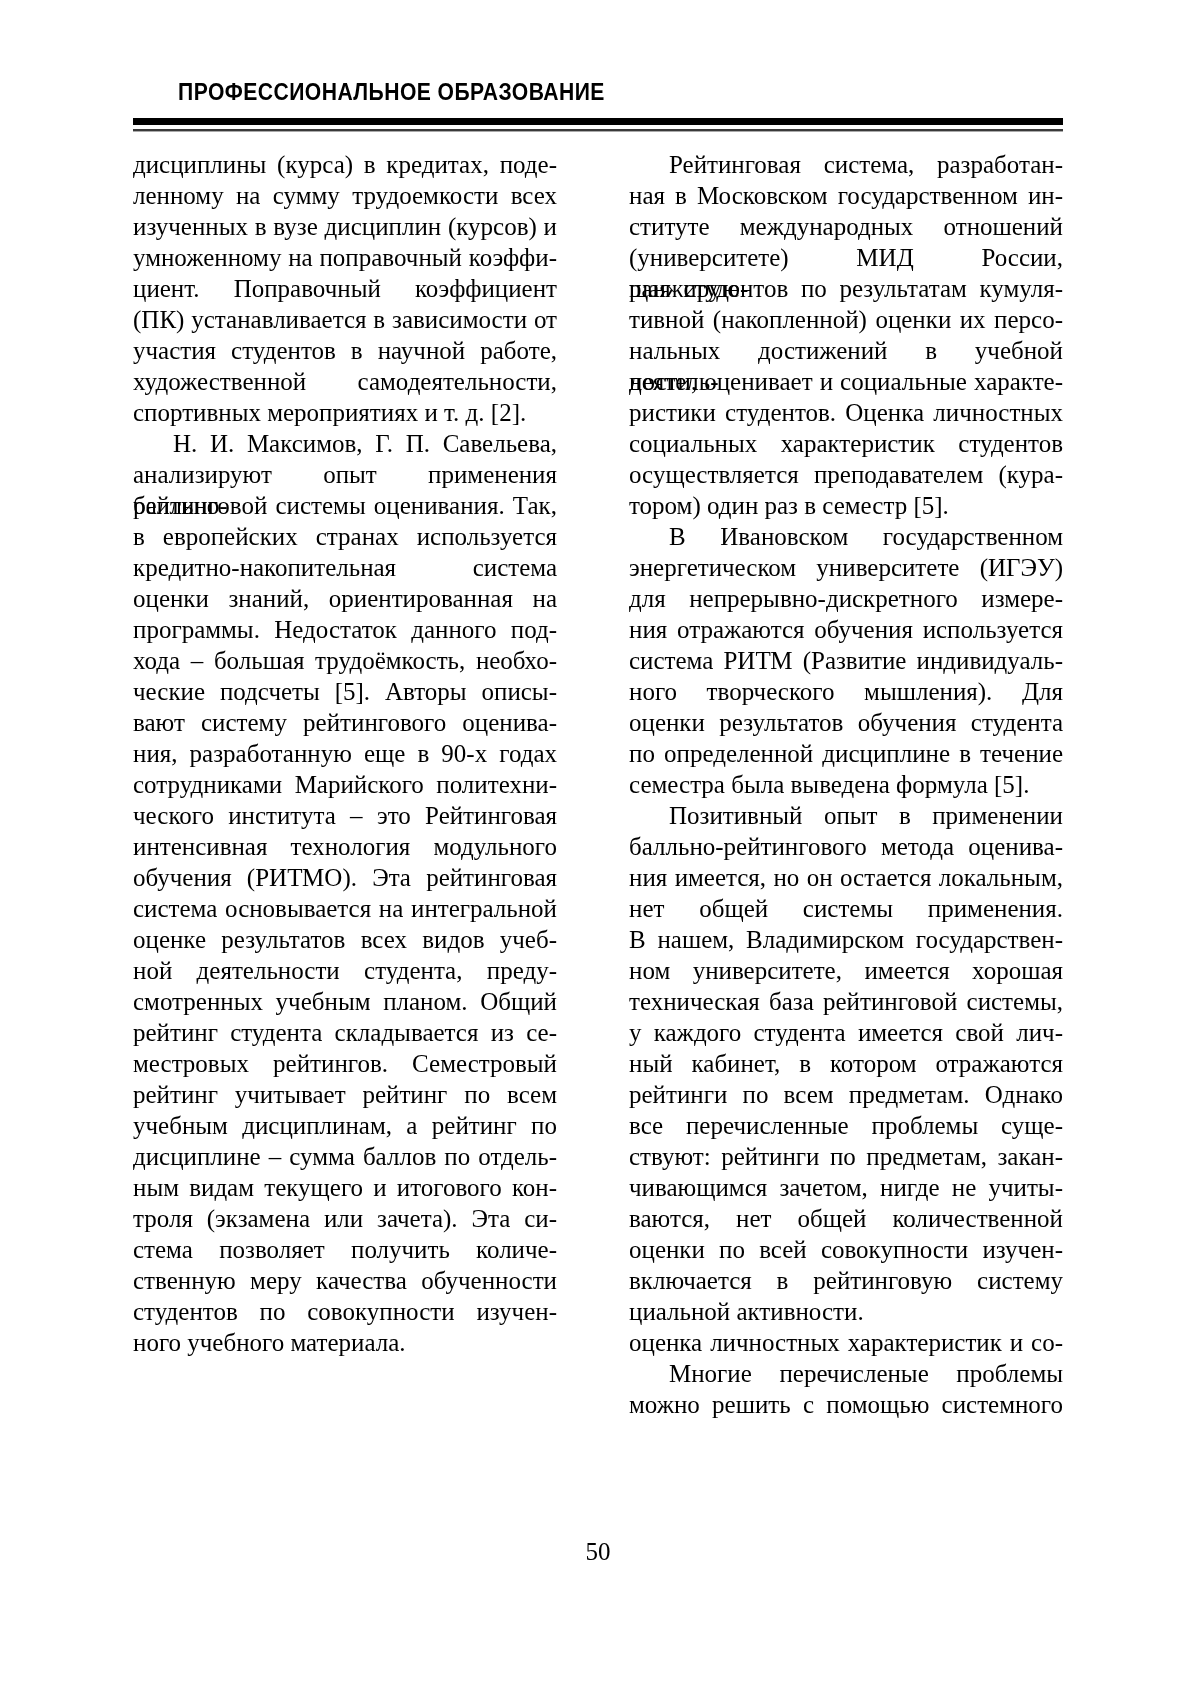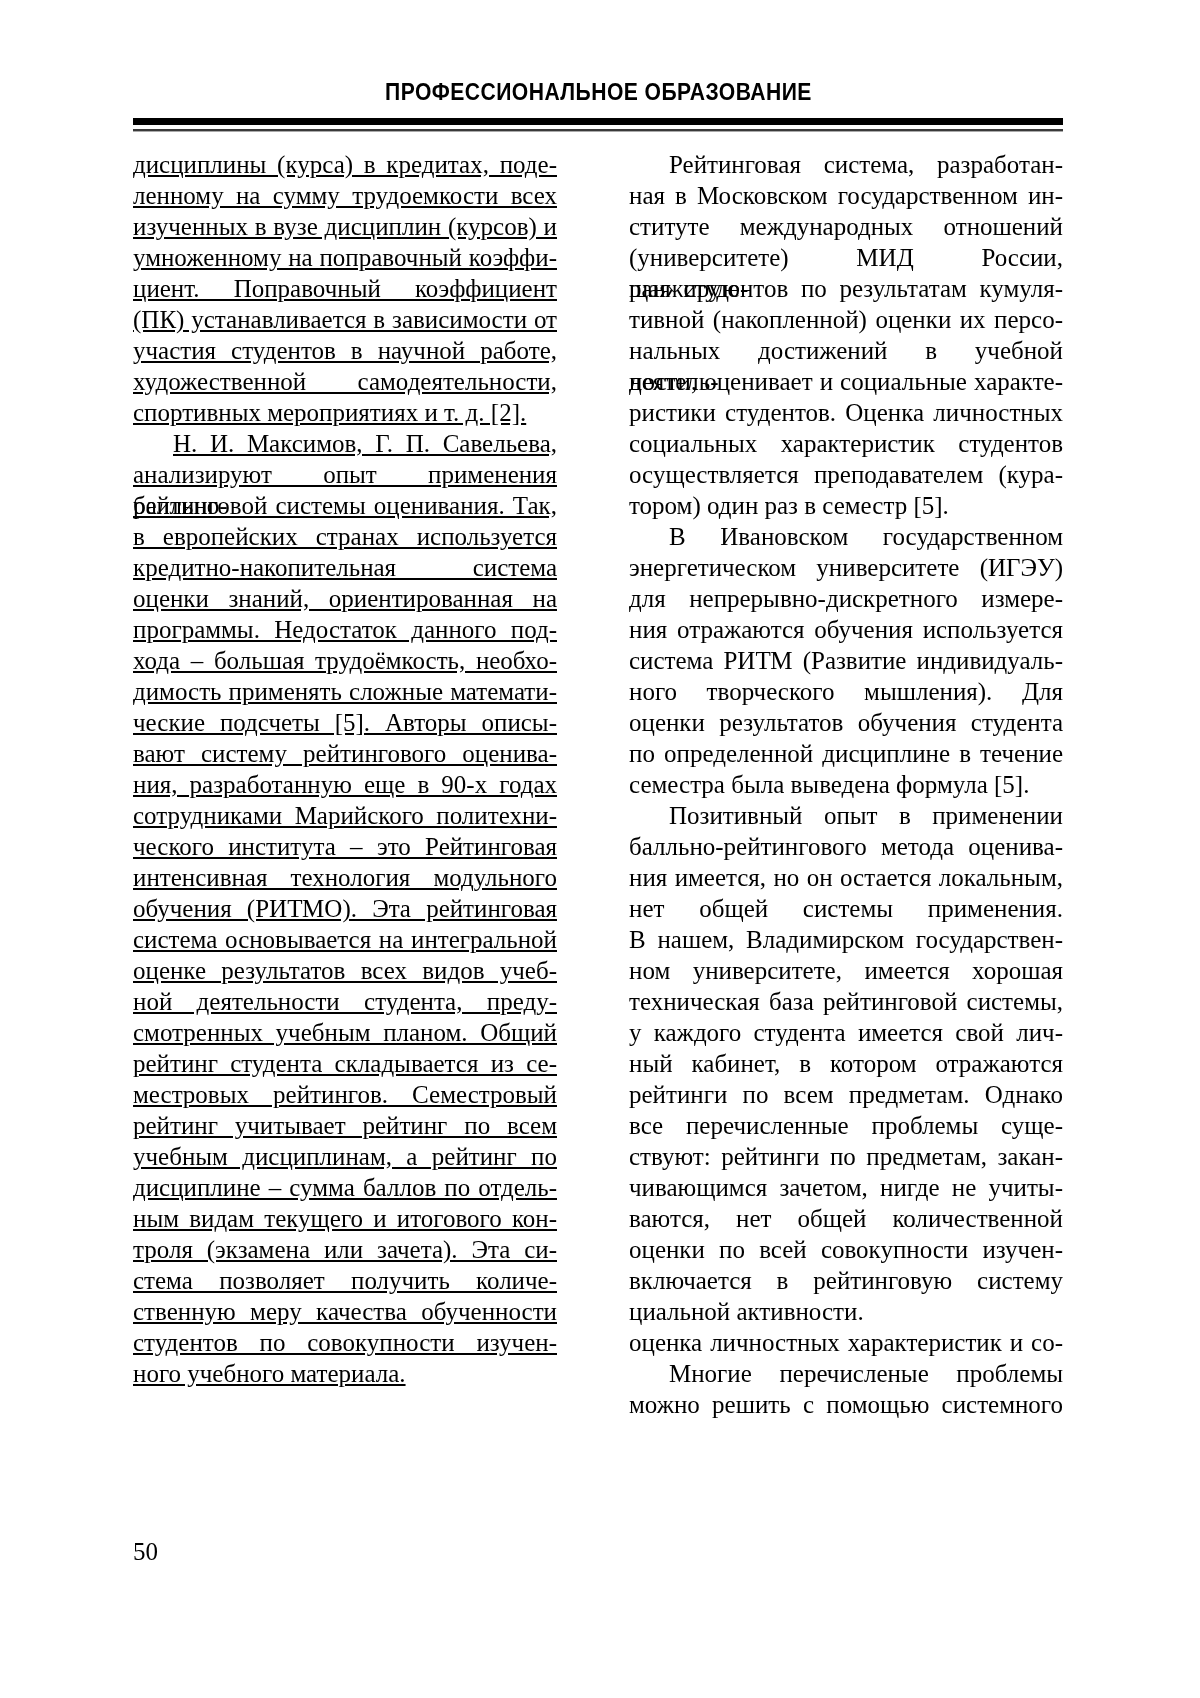--- a/index.html
+++ b/index.html
@@ -17,23 +17,22 @@
   .page {
     position: absolute;
     left: 133px;
     top: 0;
     width: 930px;
     height: 1698px;
   }
   .header {
     position: absolute;
     top: 78px;
-    left: 0;
+    left: 16px;
     width: 100%;
-    text-align: center;
   }
   .header-title {
     display: inline-block;
     font-family: "Liberation Sans", "DejaVu Sans", sans-serif;
     font-weight: bold;
     font-size: 24px;
     letter-spacing: 0.5px;
     transform: scaleX(0.88);
     transform-origin: center;
     white-space: nowrap;
@@ -60,42 +59,42 @@
     position: absolute;
     top: 149px;
     left: 0;
     width: 100%;
     display: flex;
     justify-content: space-between;
   }
   .col {
     font-size: 25px;
   }
-  .col-left  { width: 424px; text-decoration: underline; }
+  .col-left  { width: 424px; }
   .col-right { width: 434px; }
   .line {
     height: 31px;
     line-height: 31px;
     white-space: nowrap;
     text-align: left;
   }
   .line.just {
     white-space: normal;
     text-align: justify;
     text-align-last: justify;
   }
   .line.indent {
     text-indent: 40px;
   }
   .page-number {
     position: absolute;
     top: 1538px;
     left: 0;
     width: 100%;
-    text-align: left;
+    text-align: center;
     font-size: 25px;
   }
 </style>
 </head>
 <body>
 
 <div class="page">
 
   <div class="header">
     <span class="header-title">ПРОФЕССИОНАЛЬНОЕ ОБРАЗОВАНИЕ</span>
@@ -116,21 +115,20 @@
         <div class="line just">художественной самодеятельности,</div>
         <div class="line">спортивных мероприятиях и т. д. [2].</div>
         <div class="line just indent">Н. И. Максимов, Г. П. Савельева,</div>
         <div class="line just">анализируют опыт применения балльно-</div>
         <div class="line just">рейтинговой системы оценивания. Так,</div>
         <div class="line just">в европейских странах используется</div>
         <div class="line just">кредитно-накопительная система</div>
         <div class="line just">оценки знаний, ориентированная на</div>
         <div class="line just">программы. Недостаток данного под-</div>
         <div class="line just">хода – большая трудоёмкость, необхо-</div>
-        <div class="line just">димость применять сложные математи-</div>
         <div class="line just">ческие подсчеты [5]. Авторы описы-</div>
         <div class="line just">вают систему рейтингового оценива-</div>
         <div class="line just">ния, разработанную еще в 90-х годах</div>
         <div class="line just">сотрудниками Марийского политехни-</div>
         <div class="line just">ческого института – это Рейтинговая</div>
         <div class="line just">интенсивная технология модульного</div>
         <div class="line just">обучения (РИТМО). Эта рейтинговая</div>
         <div class="line just">система основывается на интегральной</div>
         <div class="line just">оценке результатов всех видов учеб-</div>
         <div class="line just">ной деятельности студента, преду-</div>

